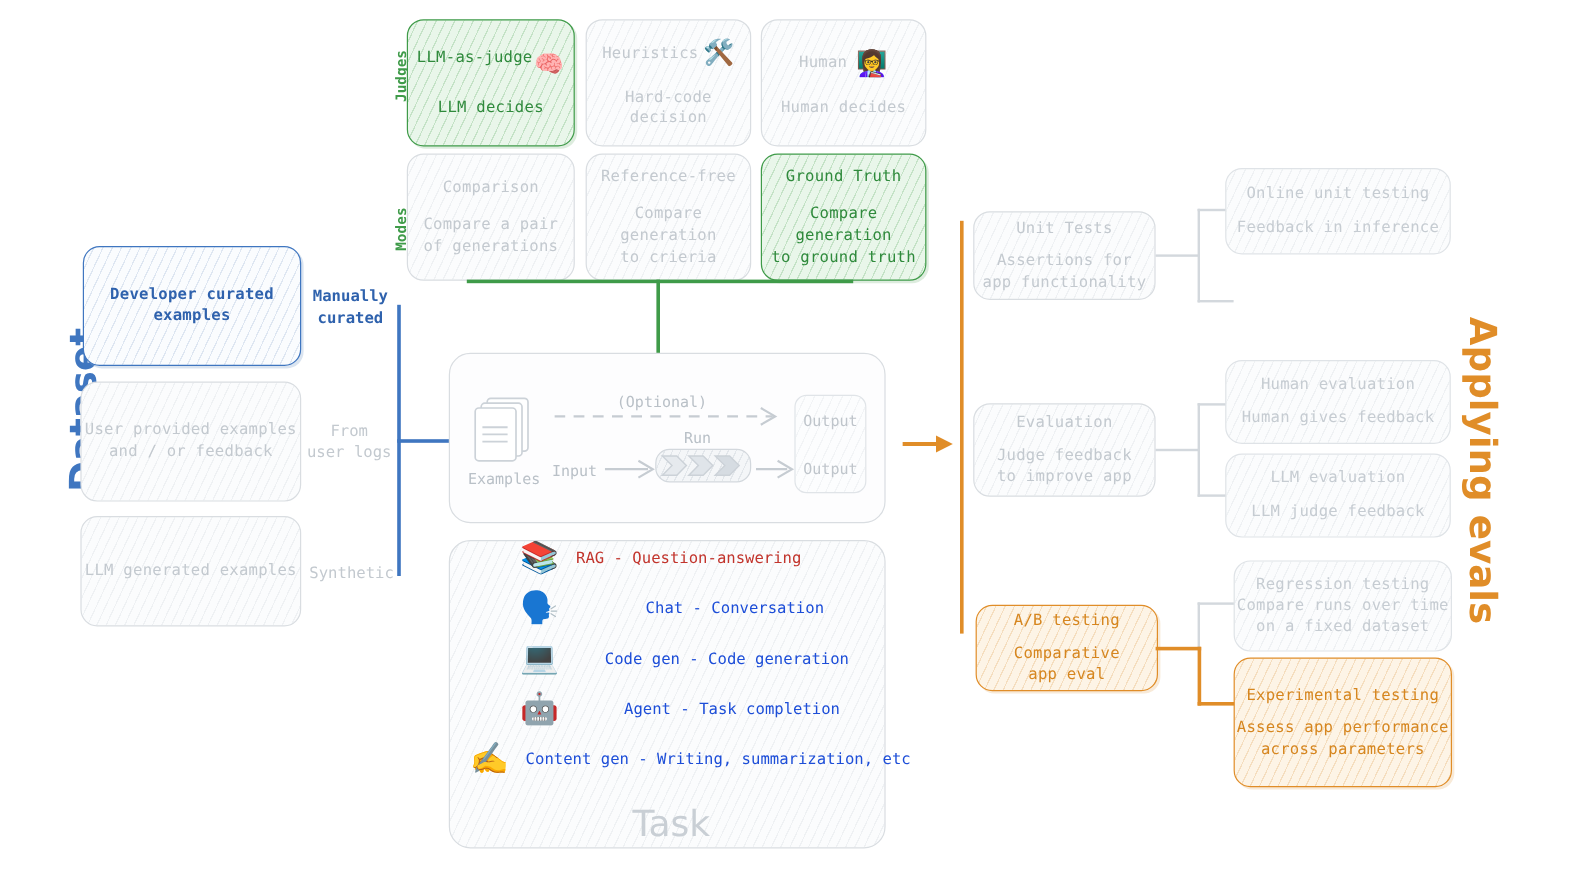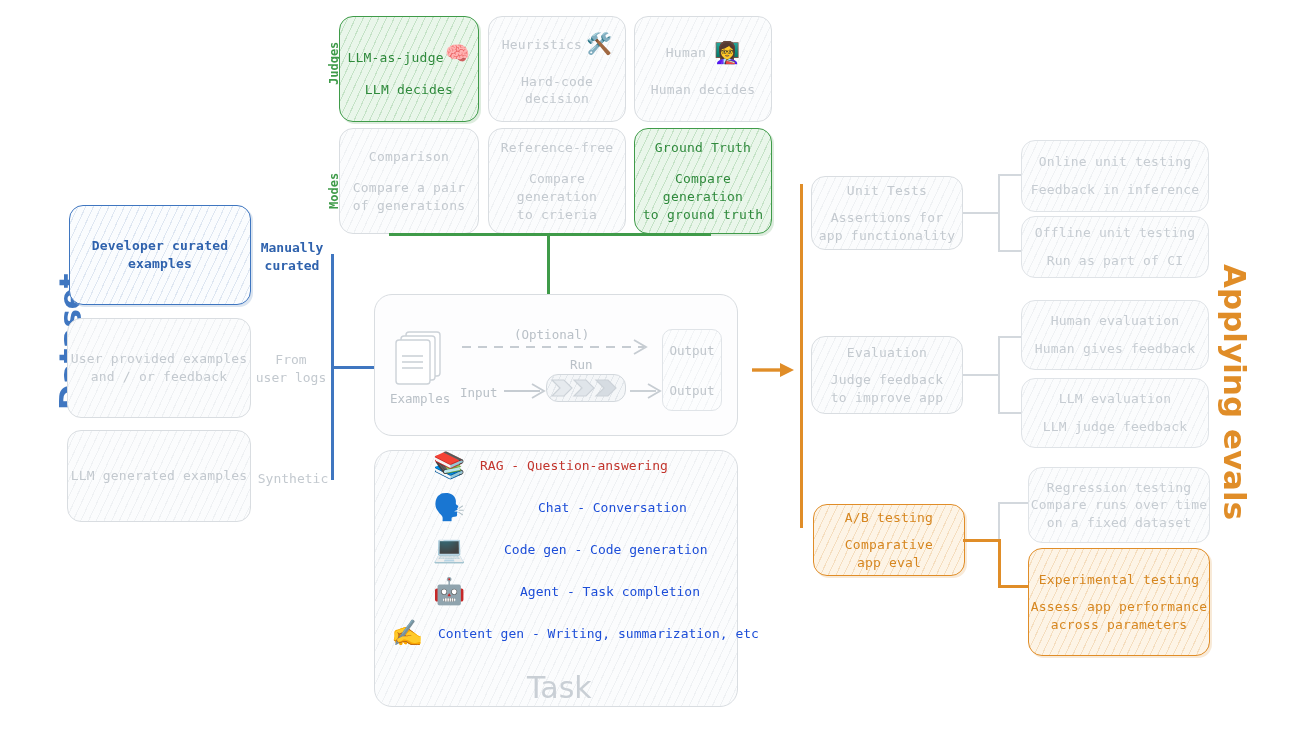--- a/index.html
+++ b/index.html
@@ -130,21 +130,21 @@
   </div>
   <div class="clabel" style="left:252px;top:470px;width:82px;">Synthetic</div>
 
   <div class="rule v" style="left:331px;top:254px;height:226px;background:#3f76c0;"></div>
   <div class="rule h" style="left:331px;top:366px;width:46px;background:#3f76c0;"></div>
 
   <div class="vlabel small" style="left:327px;top:85px;transform:rotate(-90deg);color:#3f9b49;">Judges</div>
   <div class="vlabel small" style="left:327px;top:209px;transform:rotate(-90deg);color:#3f9b49;">Modes</div>
 
   <div class="box green" style="left:339px;top:16px;width:140px;height:106px;">
-    <div style="display:flex;align-items:flex-end;gap:2px;">
+    <div style="display:flex;align-items:flex-start;gap:2px;">
       <span class="ttl">LLM-as-judge</span>
       <span class="emoji" style="font-size:20px;">🧠</span>
     </div>
     <div class="sub">LLM decides</div>
   </div>
 
   <div class="box" style="left:488px;top:16px;width:138px;height:106px;">
     <div style="display:flex;align-items:center;gap:4px;">
       <span class="ttl">Heuristics</span>
       <span class="emoji" style="font-size:21px;">🛠️</span>
@@ -266,24 +266,20 @@
   </div>
   <div class="rule thin h" style="left:963px;top:212px;width:36px;"></div>
   <div class="rule thin v" style="left:998px;top:174px;height:78px;"></div>
   <div class="rule thin h" style="left:998px;top:174px;width:30px;"></div>
   <div class="rule thin h" style="left:998px;top:250px;width:30px;"></div>
 
   <div class="box leaf" style="left:1021px;top:140px;width:188px;height:72px;">
     <div class="ttl tight">Online unit testing</div>
     <div class="sub">Feedback in inference</div>
   </div>
-  <div class="box leaf" style="left:1021px;top:216px;width:188px;height:62px;">
-    <div class="ttl tight">Offline unit testing</div>
-    <div class="sub">Run as part of CI</div>
-  </div>
 
   <div class="box" style="left:811px;top:336px;width:152px;height:78px;">
     <div class="ttl tight">Evaluation</div>
     <div class="sub" style="white-space:pre-line;">Judge feedback
 to improve app</div>
   </div>
   <div class="rule thin h" style="left:963px;top:374px;width:36px;"></div>
   <div class="rule thin v" style="left:998px;top:336px;height:78px;"></div>
   <div class="rule thin h" style="left:998px;top:336px;width:30px;"></div>
   <div class="rule thin h" style="left:998px;top:412px;width:30px;"></div>

